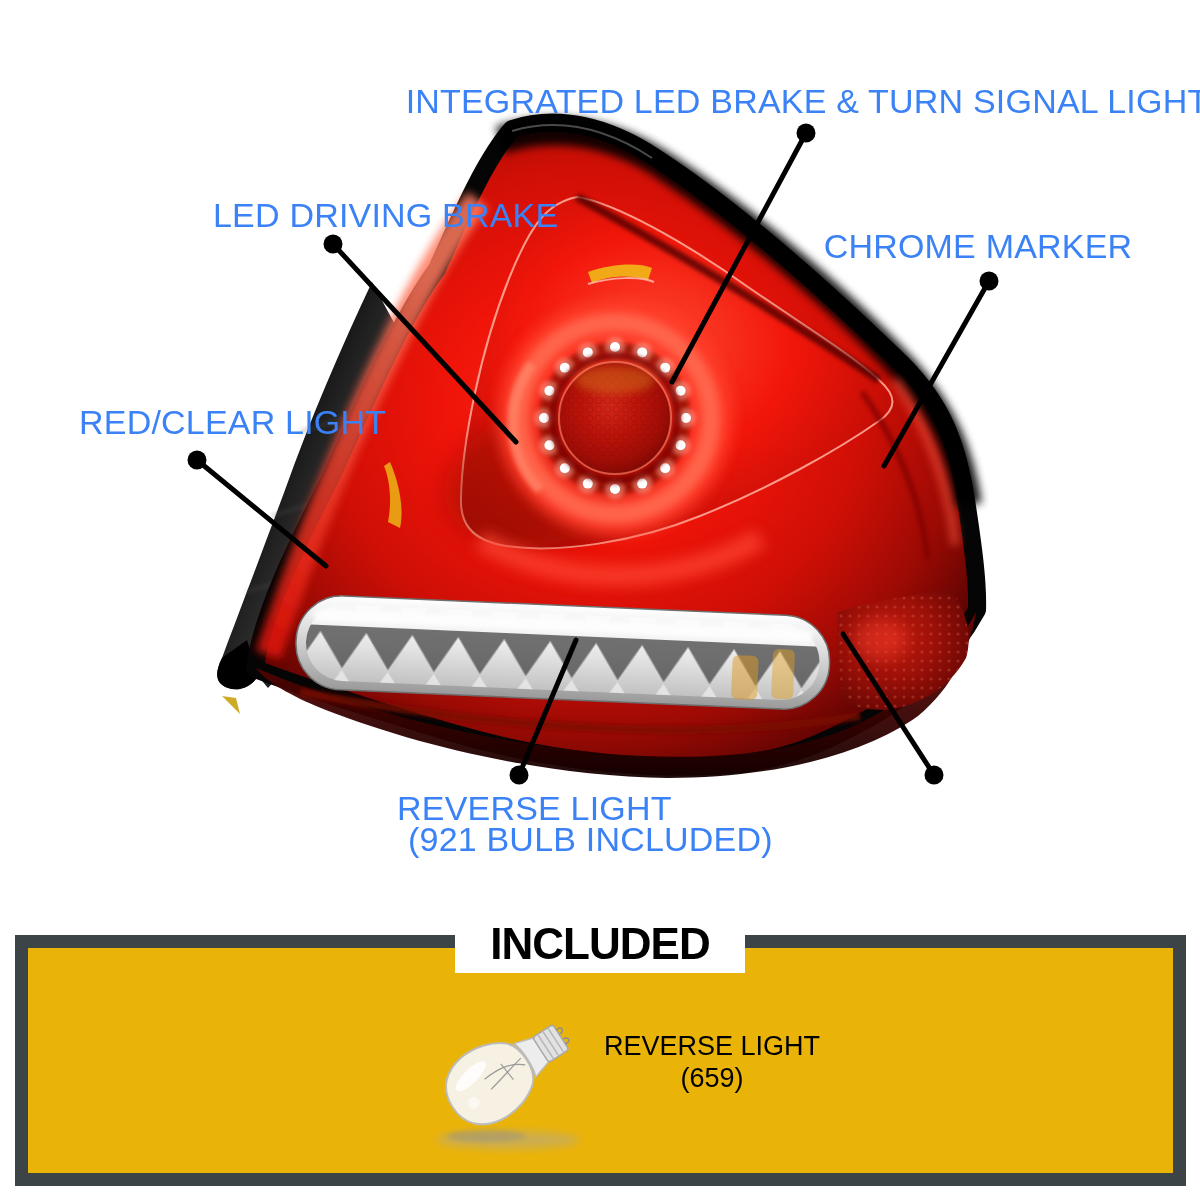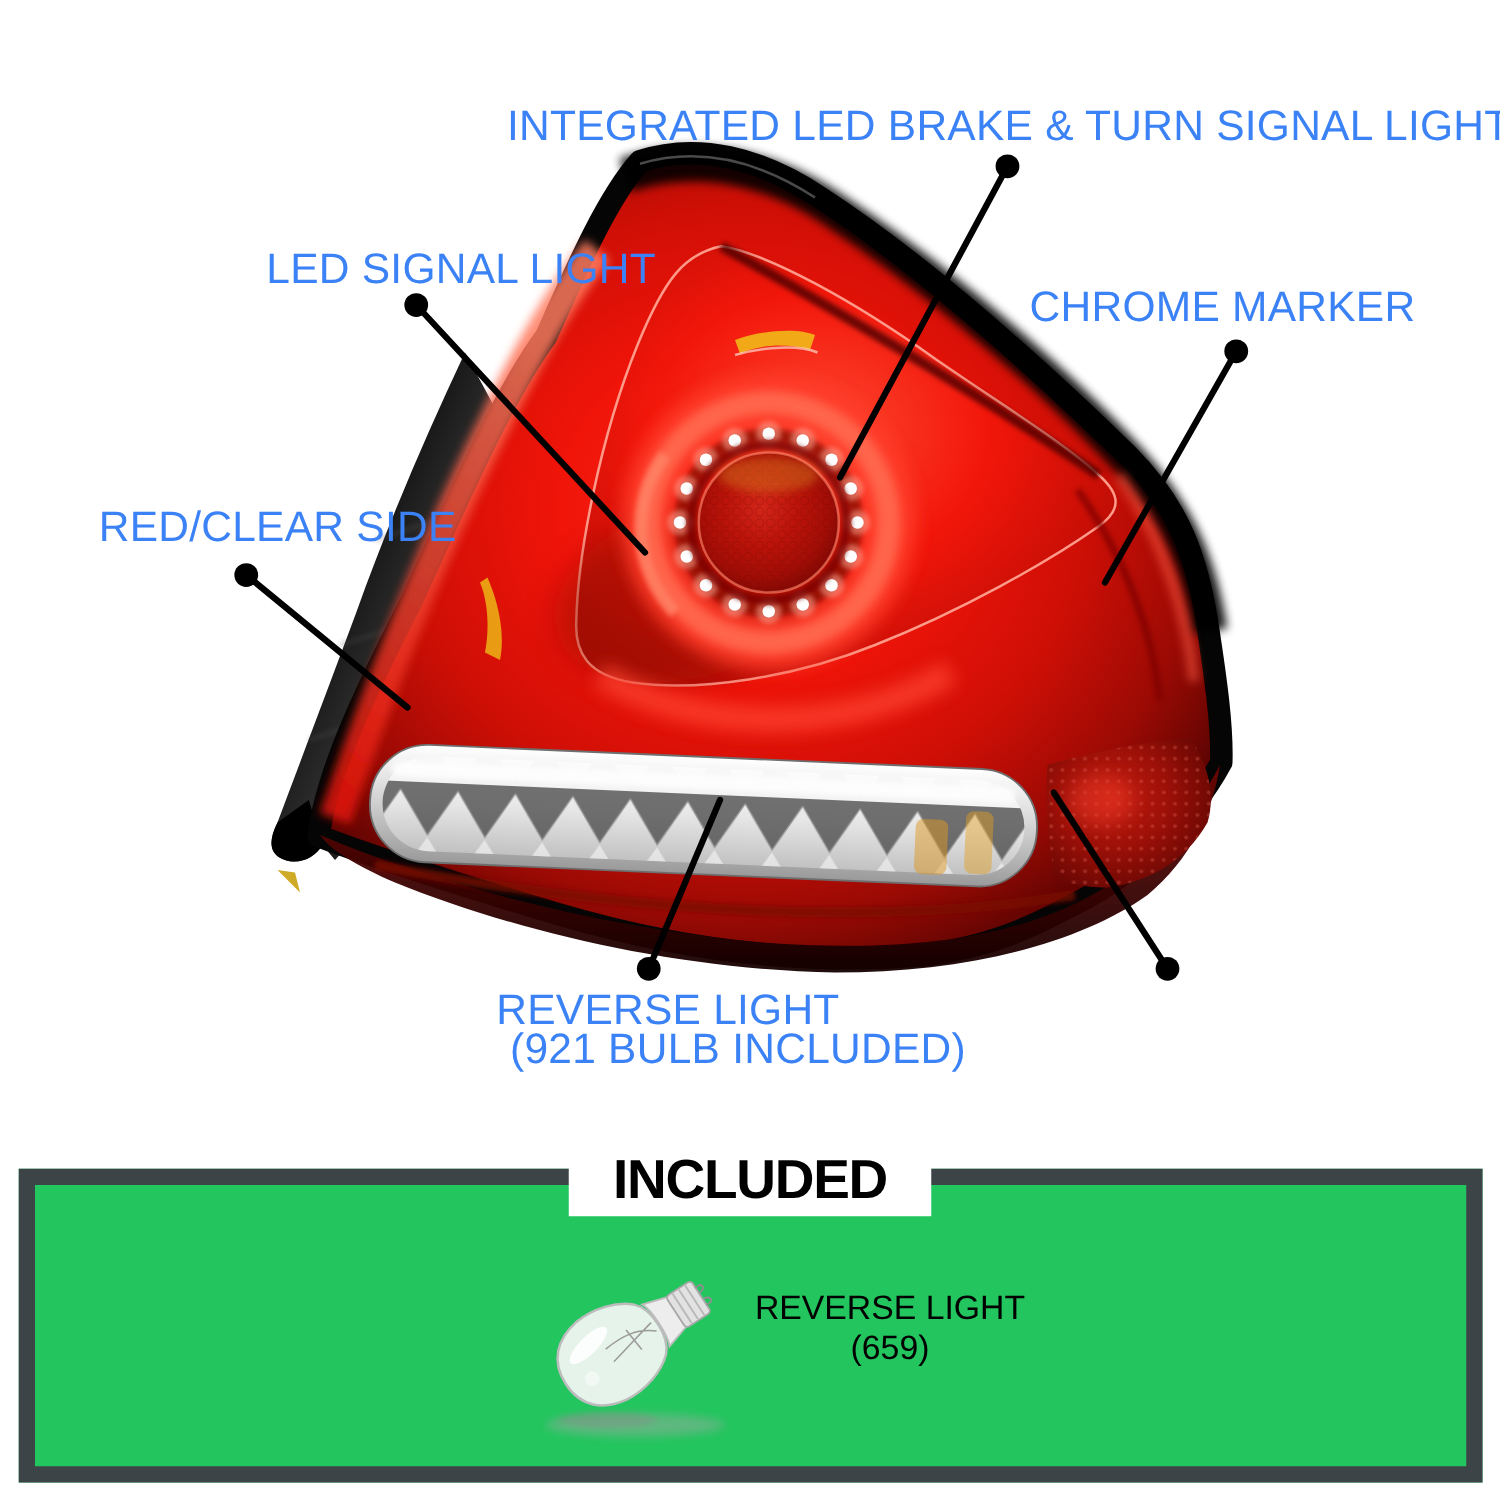--- a/index.html
+++ b/index.html
@@ -12,21 +12,21 @@
   .art{position:absolute;left:0;top:0;width:1200px;height:1200px;}
   .callout-label{
     position:absolute;font-size:34px;color:#3b82f6;white-space:nowrap;letter-spacing:.2px;
   }
   .callout-label.centered{transform:translateX(-50%);}
   .callout-label .line2{display:block;margin-left:11px;}
   #label-reverse{line-height:31px;}
   
   .included-frame{
     position:absolute;left:15px;top:935px;width:1171px;height:251px;
-    box-sizing:border-box;border:13px solid #3d4448;background:#22c55e;
+    box-sizing:border-box;border:13px solid #3d4448;background:#eab308;
   }
   .included-title-box{
     position:absolute;left:427px;top:-33px;width:290px;height:58px;
     background:#fff;display:flex;align-items:center;justify-content:center;
   }
   .included-title{
     font-size:44px;font-weight:700;color:#000;letter-spacing:-1px;white-space:nowrap;
   }
   .bulb-svg{position:absolute;left:408px;top:990px;width:210px;height:180px;}
   .bulb-label{
@@ -274,23 +274,23 @@
           <circle cx="519" cy="775" r="9.5" stroke="none"></circle>
         </g>
       <g>
           <line x1="934" y1="775" x2="843" y2="634"></line>
           <circle cx="934" cy="775" r="9.5" stroke="none"></circle>
         </g>
     </g>
   </svg>
 
   <div class="callout-label centered" style="left:807px;top:82px">INTEGRATED LED BRAKE &amp; TURN SIGNAL LIGHT</div>
-  <div class="callout-label" style="left:213px;top:196px">LED SIGNAL LIGHT</div>
+  <div class="callout-label" style="left:213px;top:196px">LED DRIVING BRAKE</div>
   <div class="callout-label centered" style="left:978px;top:227px">CHROME MARKER</div>
-  <div class="callout-label" style="left:79px;top:403px">RED/CLEAR SIDE</div>
+  <div class="callout-label" style="left:79px;top:403px">RED/CLEAR LIGHT</div>
   <div class="callout-label" id="label-reverse" style="left:397px;top:793px">
     <span class="line1">REVERSE LIGHT</span>
     <span class="line2">(921 BULB INCLUDED)</span>
   </div>
 
   <div class="included-frame">
     <div class="included-title-box">
       <span class="included-title">INCLUDED</span>
     </div>
   </div>

